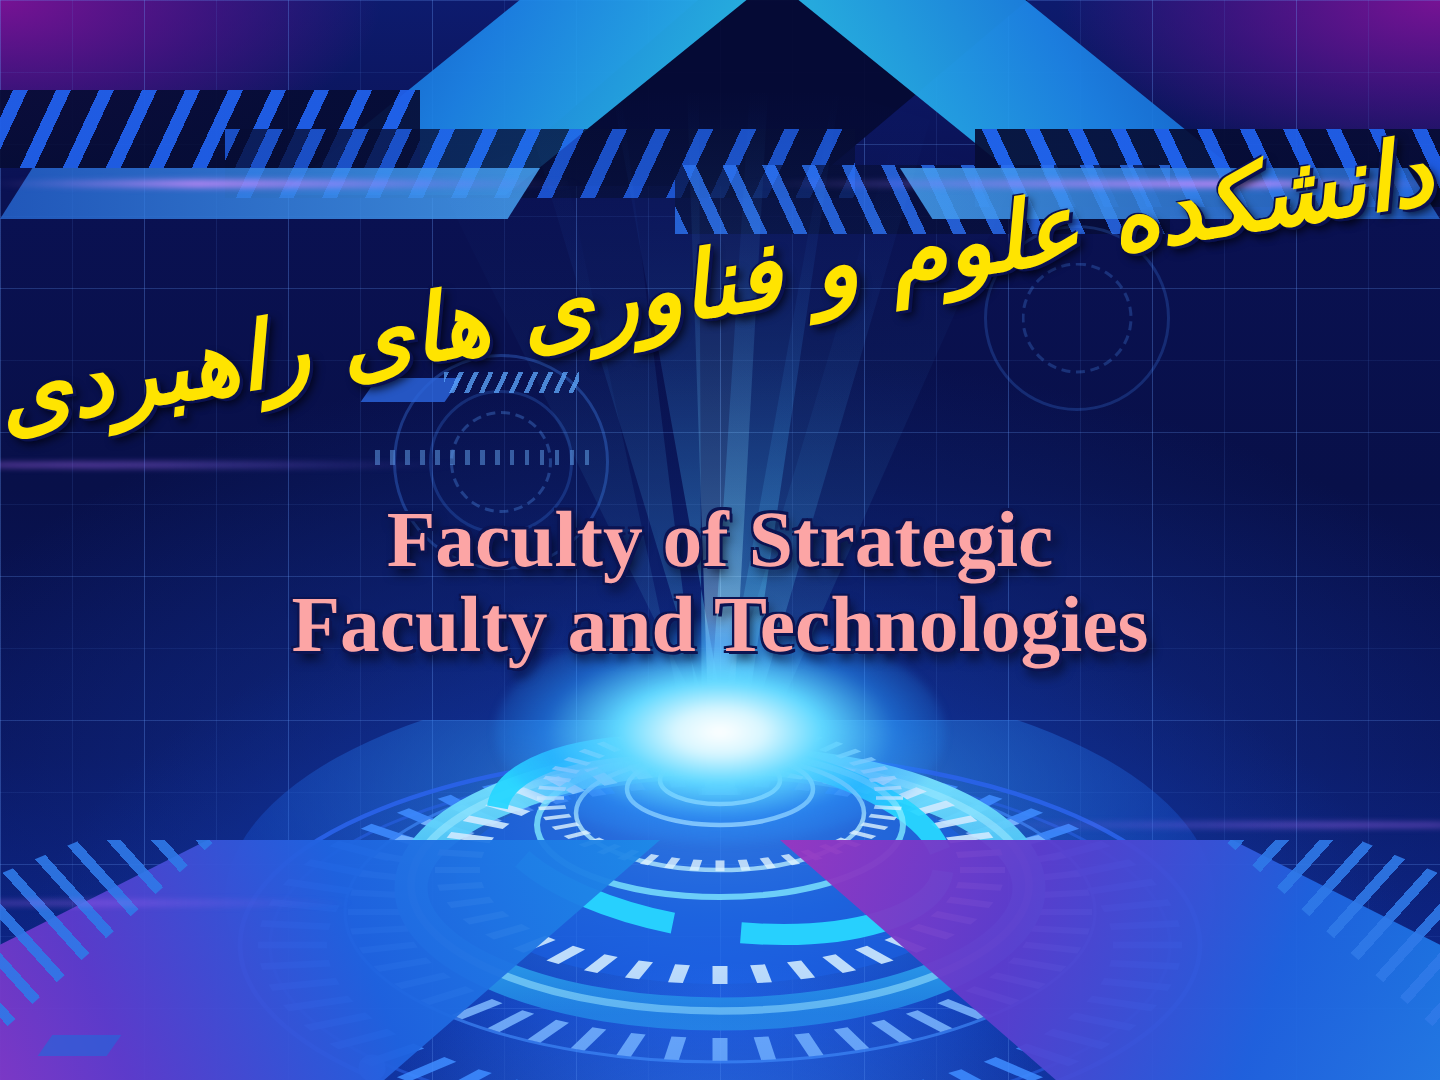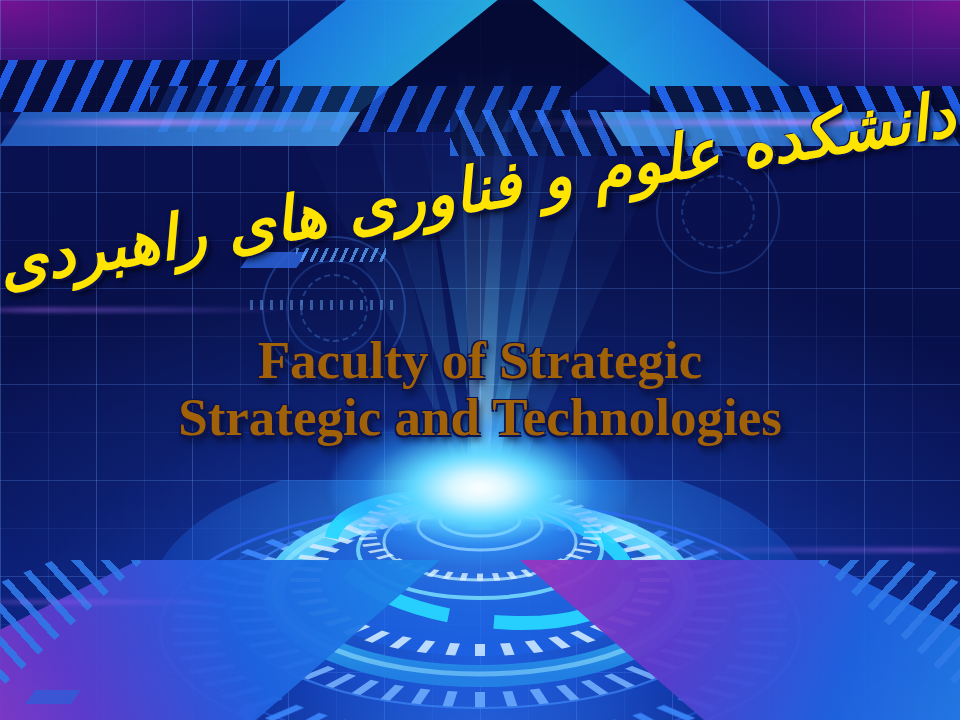--- a/index.html
+++ b/index.html
@@ -175,21 +175,21 @@
     font-size:62px;font-weight:700;font-style:italic;
     letter-spacing:1px;line-height:1.25;
     transform:rotate(-9deg);
     text-shadow:
       2px 2px 0 #0a1150, -1px -1px 0 #0a1150,
       3px 4px 6px rgba(0,0,10,.75);
     white-space:nowrap;
   }
   #title-en{
     position:absolute;left:0;right:0;top:332px;text-align:center;
-    color:#a16207;
+    color:#fca5a5;
     font-family:"Liberation Serif", serif;
     font-size:53px;font-weight:700;line-height:1.08;
     text-shadow:
       2px 2px 0 #0c1452, -1.5px -1.5px 0 #0c1452,
       1.5px -1.5px 0 #0c1452, -1.5px 1.5px 0 #0c1452,
       3px 5px 7px rgba(0,0,12,.7);
   }
   #title-en .ln{display:block;}
 </style>
 </head>
@@ -513,16 +513,16 @@
   <div class="streak" id="streak-top-l"></div>
   <div class="streak" id="streak-top-r"></div>
   <div class="streak" id="streak-mid-l"></div>
   <div class="streak" id="streak-mid-r"></div>
   <div class="streak" id="streak-low-l"></div>
 
   <div id="title-fa">دانشکده علوم و فناوری های راهبردی</div>
 
   <div id="title-en">
     <span class="ln">Faculty of Strategic</span>
-    <span class="ln">Strategic and Technologies</span>
+    <span class="ln">Faculty and Technologies</span>
   </div>
 
 </div>
 
 </body></html>

